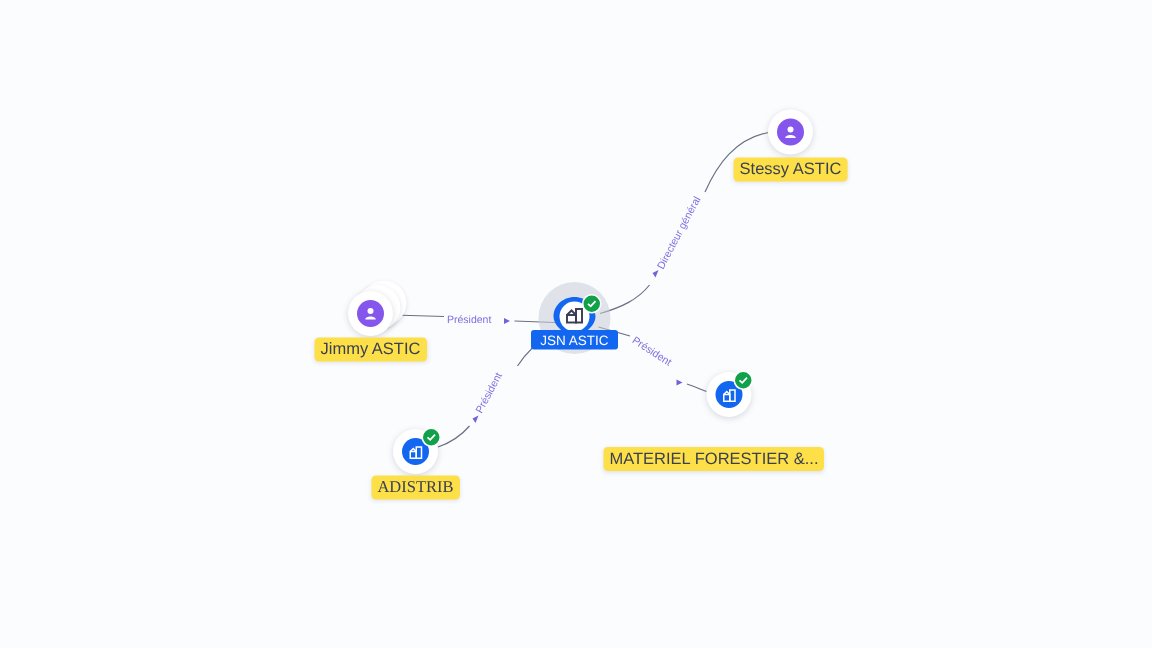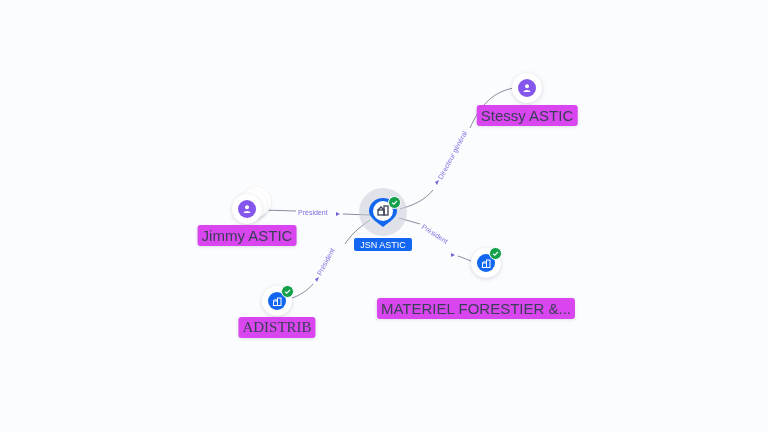--- a/index.html
+++ b/index.html
@@ -27,40 +27,40 @@
     .company-inner {
       width: 18px; height: 18px; border-radius: 50%;
       background: #1366f0; display: flex; align-items: center; justify-content: center;
     }
     .check-badge {
       position: absolute; width: 11px; height: 11px; border-radius: 50%;
       background: #12a14a; border: 1px solid #ffffff;
       display: flex; align-items: center; justify-content: center;
     }
     .node-label {
-      position: absolute; background: #d946ef; color: #3a3f55;
-      font-size: 15px; padding: 2px 4px; border-radius: 3px;
+      position: absolute; background: #fde047; color: #3a3f55;
+      font-size: 11px; padding: 2px 4px; border-radius: 3px;
       box-shadow: 0 1px 3px rgba(40,50,80,0.12);
       white-space: nowrap; transform: translateX(-50%);
     }
     .stack-ring {
       position: absolute; border-radius: 50%; background: #ffffff;
       box-shadow: 0 1px 3px rgba(40,50,80,0.15);
     }
 
     
     .pin-halo {
       position: absolute; left: 359px; top: 188px; width: 48px; height: 48px;
       border-radius: 50%; background: rgba(200,205,215,0.55);
     }
     .pin {
       position: absolute; left: 367px; top: 196px; width: 32px; height: 32px;
     }
     .center-label {
-      position: absolute; left: 354px; top: 238px; width: 58px; height: 13px;
+      position: absolute; left: 354px; top: 220px; width: 58px; height: 13px;
       background: #1366f0; color: #ffffff; font-size: 9px; border-radius: 2px;
       display: flex; align-items: center; justify-content: center;
     }
   </style>
 </head>
 <body>
 
 <div class="canvas">
 
   <svg class="edges" width="768" height="432">

